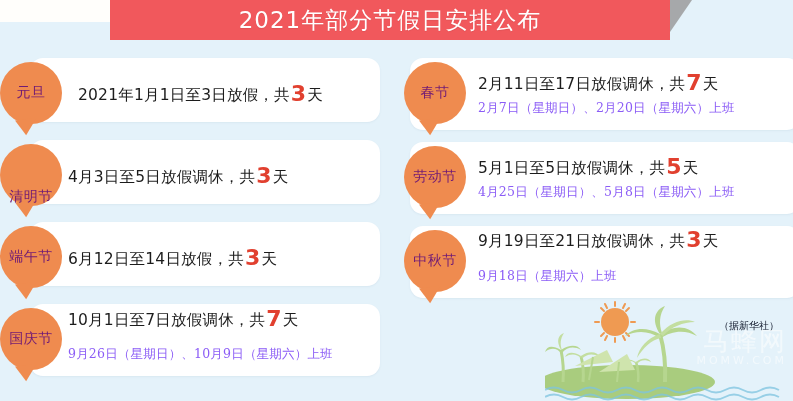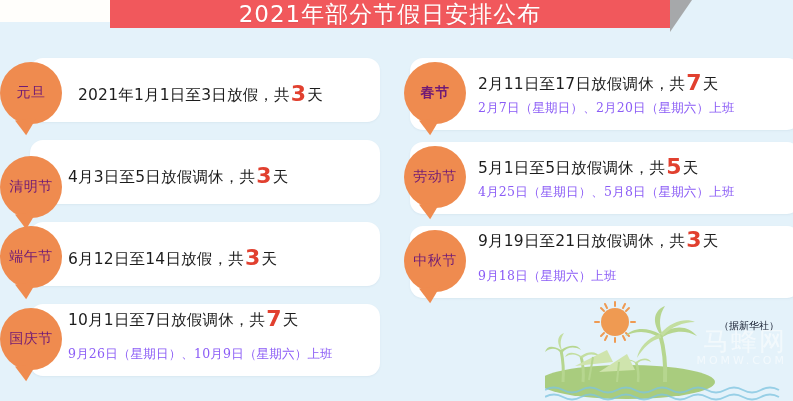--- a/index.html
+++ b/index.html
@@ -10,21 +10,21 @@
     overflow:hidden;
     position:relative;
   }
   #stage{position:absolute;inset:0;width:793px;height:401px;overflow:hidden;background:#e4f2fa;}
 
   
   .top-white{position:absolute;left:0;top:0;width:113px;height:22px;background:#fffefb;}
 
   
   .ribbon{
-    position:absolute;left:110px;top:0;width:560px;height:28px;
+    position:absolute;left:110px;top:0;width:560px;height:40px;
     background:#f1585c;
     display:flex;align-items:center;justify-content:center;
   }
   .ribbon-text{
     color:#ffffff;font-size:23px;letter-spacing:1px;line-height:1;
     font-weight:normal;white-space:nowrap;
     text-shadow:0 1px 1px rgba(0,0,0,.07);
   }
   .ribbon-fold{
     position:absolute;left:670px;top:0;width:0;height:0;
@@ -104,21 +104,21 @@
 
     <div class="card" style="top:58px;height:64px;"></div>
     <div class="badge" style="left:0px;top:62px;">
       <span class="btxt">元旦</span>
     </div>
     <div class="entry-main" style="left:78px;top:81px;">
       <span>2021年1月1日至3日放假，共</span><span class="num">3</span><span>天</span>
     </div>
 
     <div class="card" style="top:140px;height:64px;"></div>
-    <div class="badge" style="left:0px;top:156px;">
+    <div class="badge" style="left:0px;top:144px;align-items:flex-end;">
       <span class="btxt">清明节</span>
     </div>
     <div class="entry-main" style="left:68px;top:163px;">
       <span>4月3日至5日放假调休，共</span><span class="num">3</span><span>天</span>
     </div>
 
     <div class="card" style="top:222px;height:64px;"></div>
     <div class="badge" style="left:0px;top:226px;">
       <span class="btxt">端午节</span>
     </div>
@@ -132,21 +132,21 @@
     </div>
     <div class="entry-main" style="left:68px;top:306px;">
       <span>10月1日至7日放假调休，共</span><span class="num">7</span><span>天</span>
     </div>
     <div class="entry-sub" style="left:68px;top:346px;">9月26日（星期日）、10月9日（星期六）上班</div>
   </div>
 
   <div class="col-r">
 
     <div class="card" style="top:58px;height:72px;"></div>
-    <div class="badge" style="left:404px;top:62px;font-weight:bold;">
+    <div class="badge" style="left:404px;top:62px;">
       <span class="btxt">春节</span>
     </div>
     <div class="entry-main" style="left:478px;top:70px;">
       <span>2月11日至17日放假调休，共</span><span class="num">7</span><span>天</span>
     </div>
     <div class="entry-sub" style="left:478px;top:100px;">2月7日（星期日）、2月20日（星期六）上班</div>
 
     <div class="card" style="top:142px;height:72px;"></div>
     <div class="badge" style="left:404px;top:146px;align-items:center;">
       <span class="btxt">劳动节</span>

